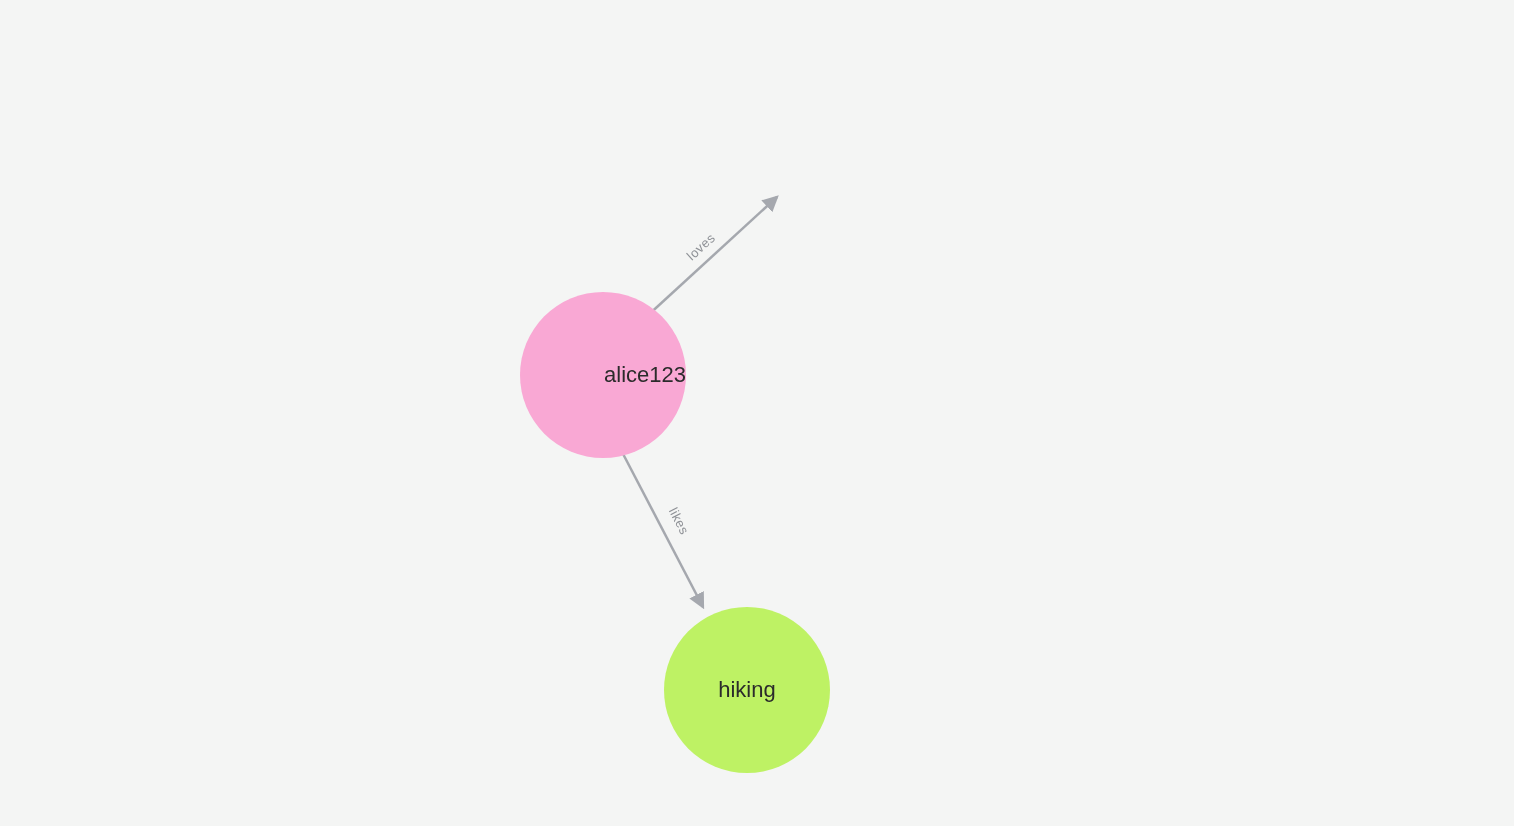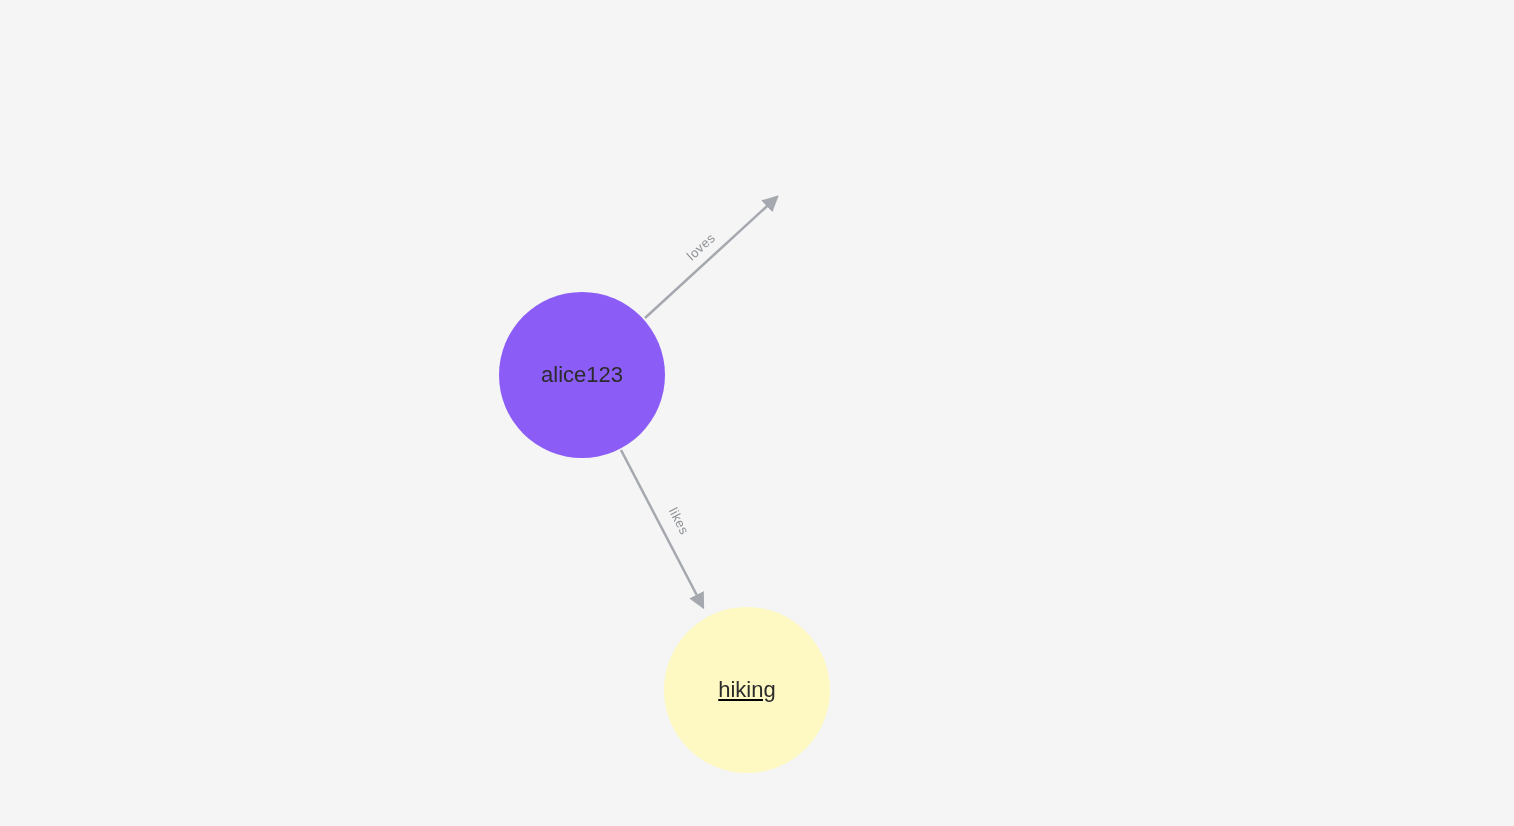--- a/index.html
+++ b/index.html
@@ -65,22 +65,22 @@
       <line class="edge-line" x1="645" y1="318" x2="777" y2="197" marker-end="url(#arrowhead)" stroke="#a5a8ae"></line>
       <text class="edge-label" transform="translate(704,250) rotate(-42.4)" text-anchor="middle" fill="#8e9196">loves</text>
     </g>
 
     <g>
       <line class="edge-line" x1="621" y1="450" x2="703" y2="607" marker-end="url(#arrowhead)" stroke="#a5a8ae"></line>
       <text class="edge-label" transform="translate(675,523) rotate(62.3)" text-anchor="middle" fill="#8e9196">likes</text>
     </g>
   </svg>
 
-  <div class="node" style="left: 499px; top: 292px; width: 166px; height: 166px; background: #8b5cf6;">
+  <div class="node" style="left: 520px; top: 292px; width: 166px; height: 166px; background: #f9a8d4; justify-content: flex-end;">
     <div class="node-label" style="color: rgb(43, 43, 43);">alice123</div>
   </div>
 
 
-  <div class="node" style="left: 664px; top: 607px; width: 166px; height: 166px; background: #fef9c3; text-decoration: underline;">
+  <div class="node" style="left: 664px; top: 607px; width: 166px; height: 166px; background: #bef264;">
     <div class="node-label" style="color: rgb(43, 43, 43);">hiking</div>
   </div>
 
 </div>
 
 </body></html>

